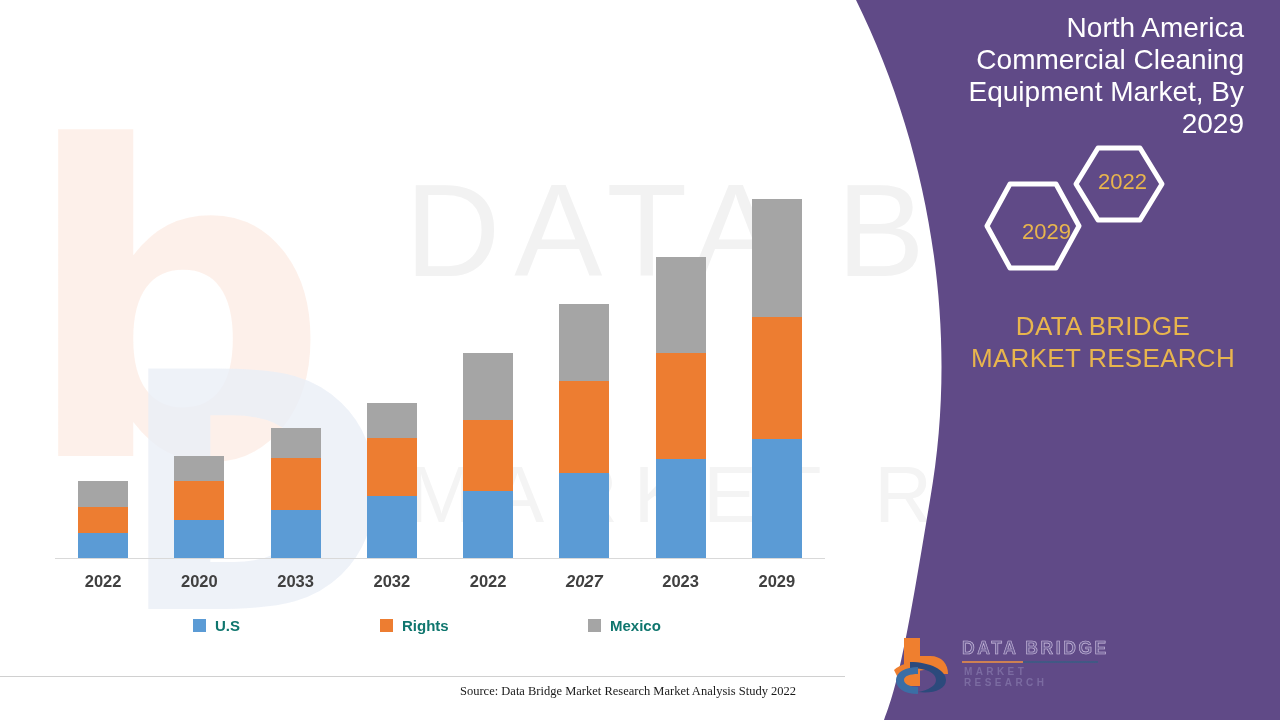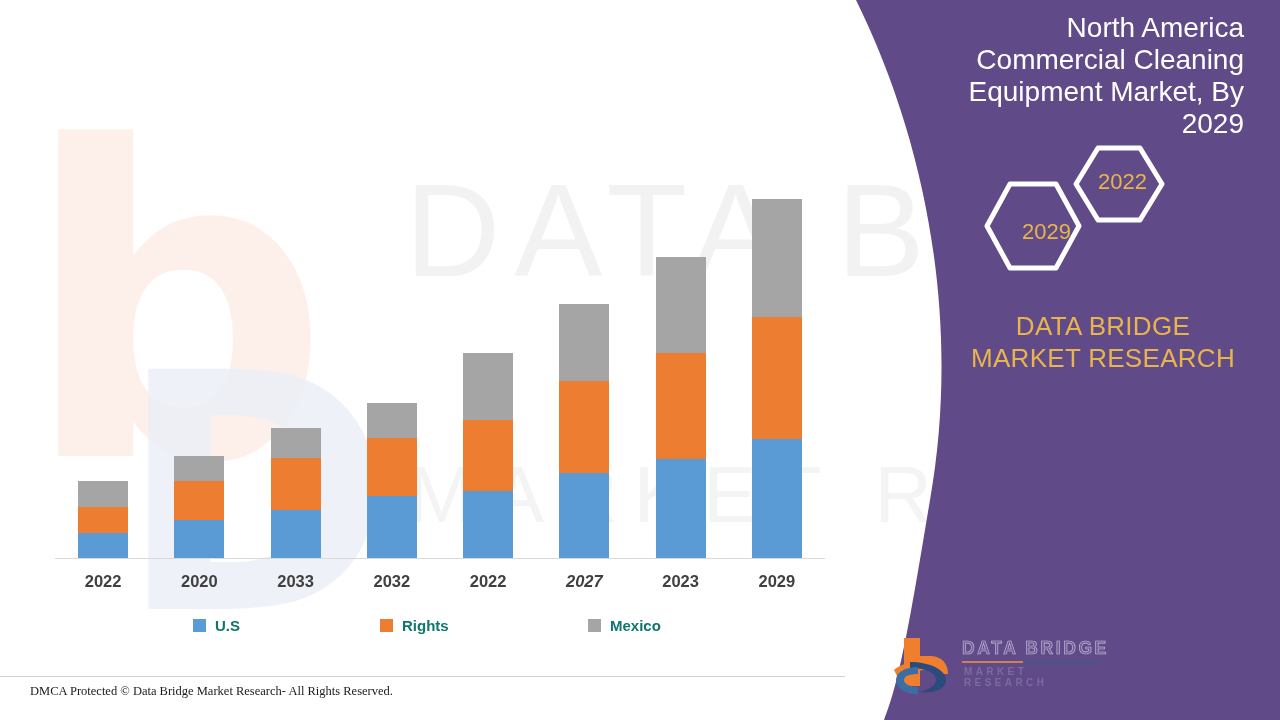--- a/index.html
+++ b/index.html
@@ -152,21 +152,21 @@
         <span class="sw" style="background: rgb(237, 125, 49);"></span>
         <span class="lglab">Rights</span>
       </div>
       <div class="lg" style="left: 533px;">
         <span class="sw" style="background: rgb(165, 165, 165);"></span>
         <span class="lglab">Mexico</span>
       </div>
     </div>
 
   <div id="footdiv"></div>
-  <div class="footer" id="foot-dmca">DMCA Protected © Data Bridge Market Research- All Rights Reserved.</div>
+  <div class="footer" id="foot-src">Source: Data Bridge Market Research Market Analysis Study 2022</div>
 
   <div id="panel">
     <svg width="1280" height="720" viewBox="0 0 1280 720" xmlns="http://www.w3.org/2000/svg">
       <path d="M 1280 0 L 856 0 C 930 150 960 330 930 500 C 910 620 900 680 884 720 L 1280 720 Z" fill="#604a87"></path>
     </svg>
   </div>
 
   <div class="ptext" id="ptitle">North America Commercial Cleaning Equipment Market, By 2029</div>
 
   <svg id="hexes" style="position:absolute;left:980px;top:140px;width:200px;height:140px;" viewBox="0 0 200 140" xmlns="http://www.w3.org/2000/svg">

